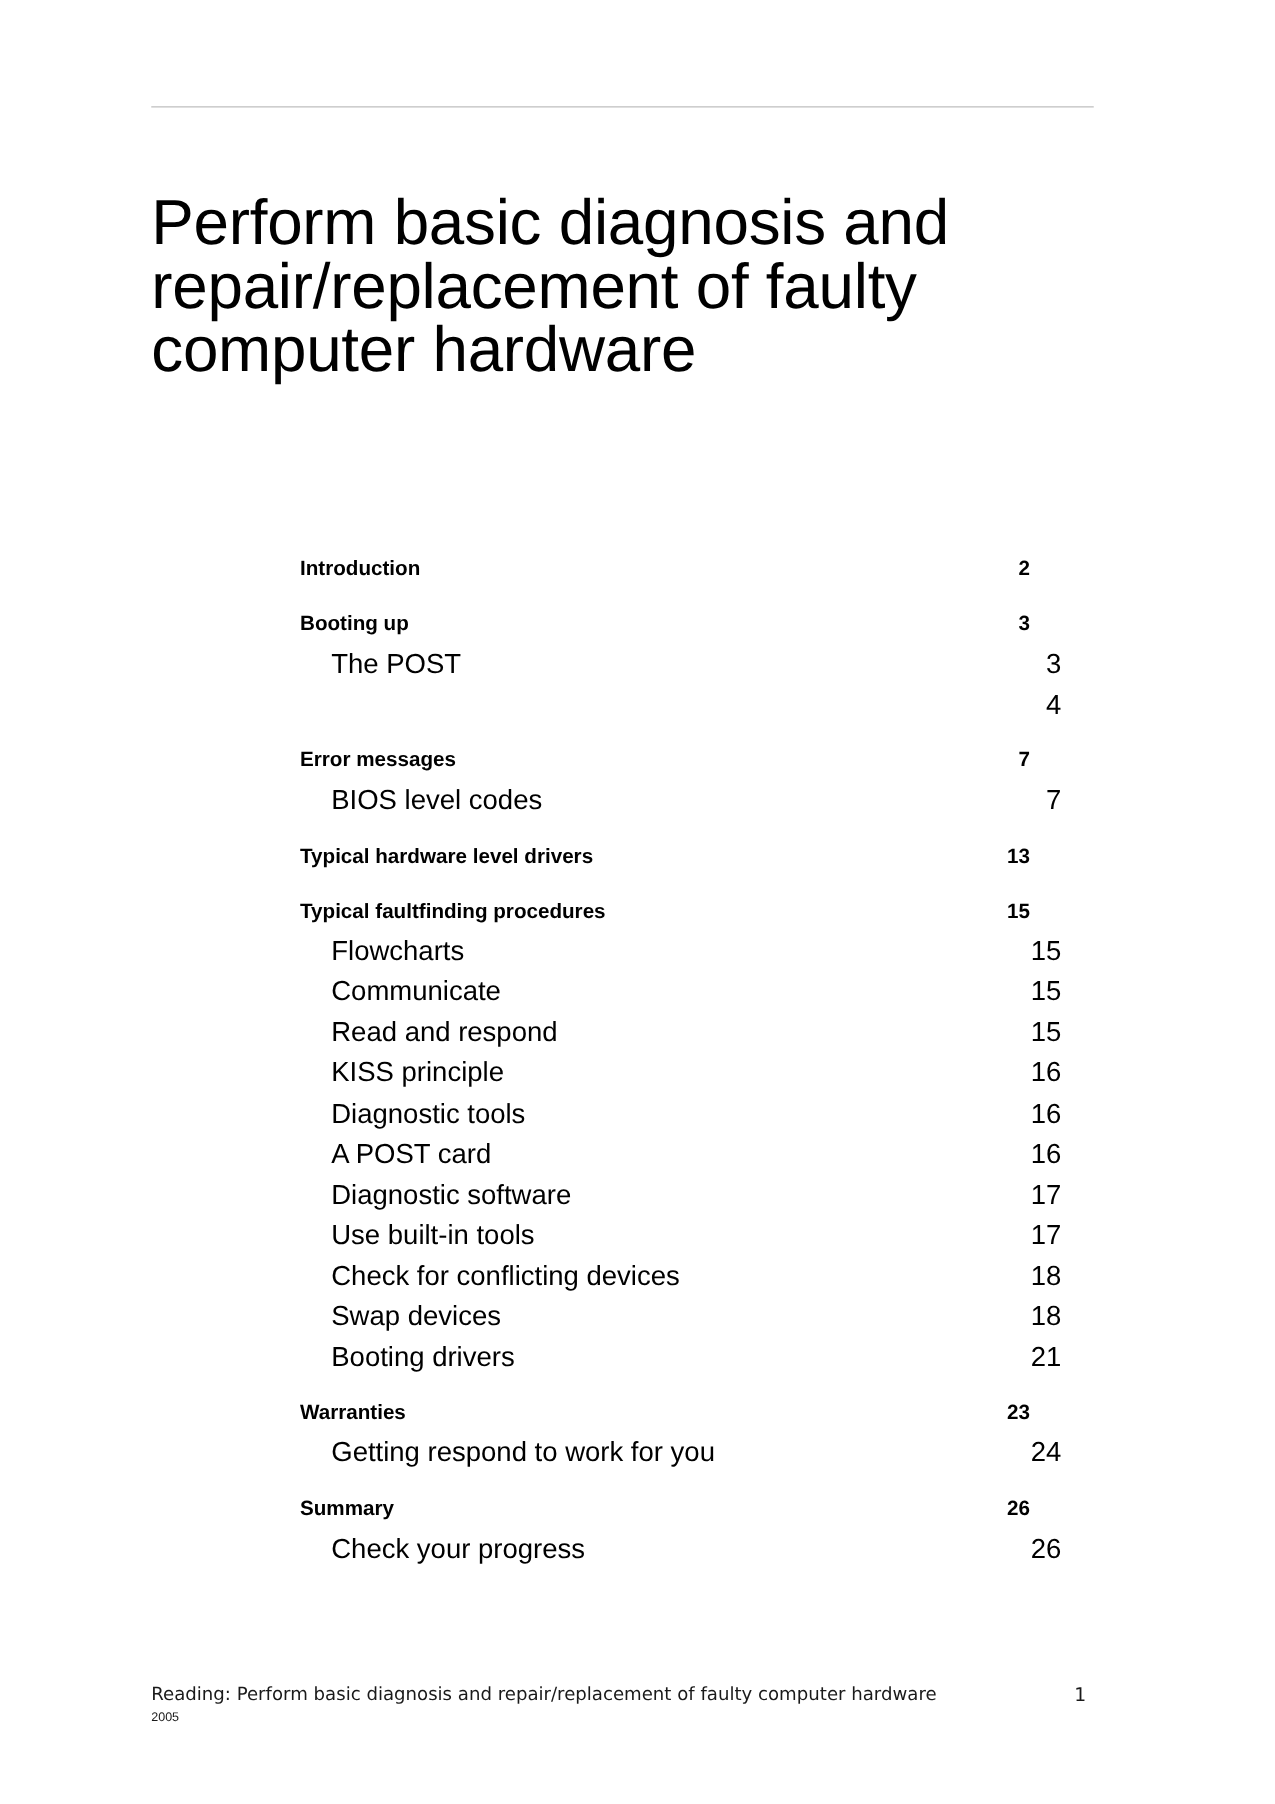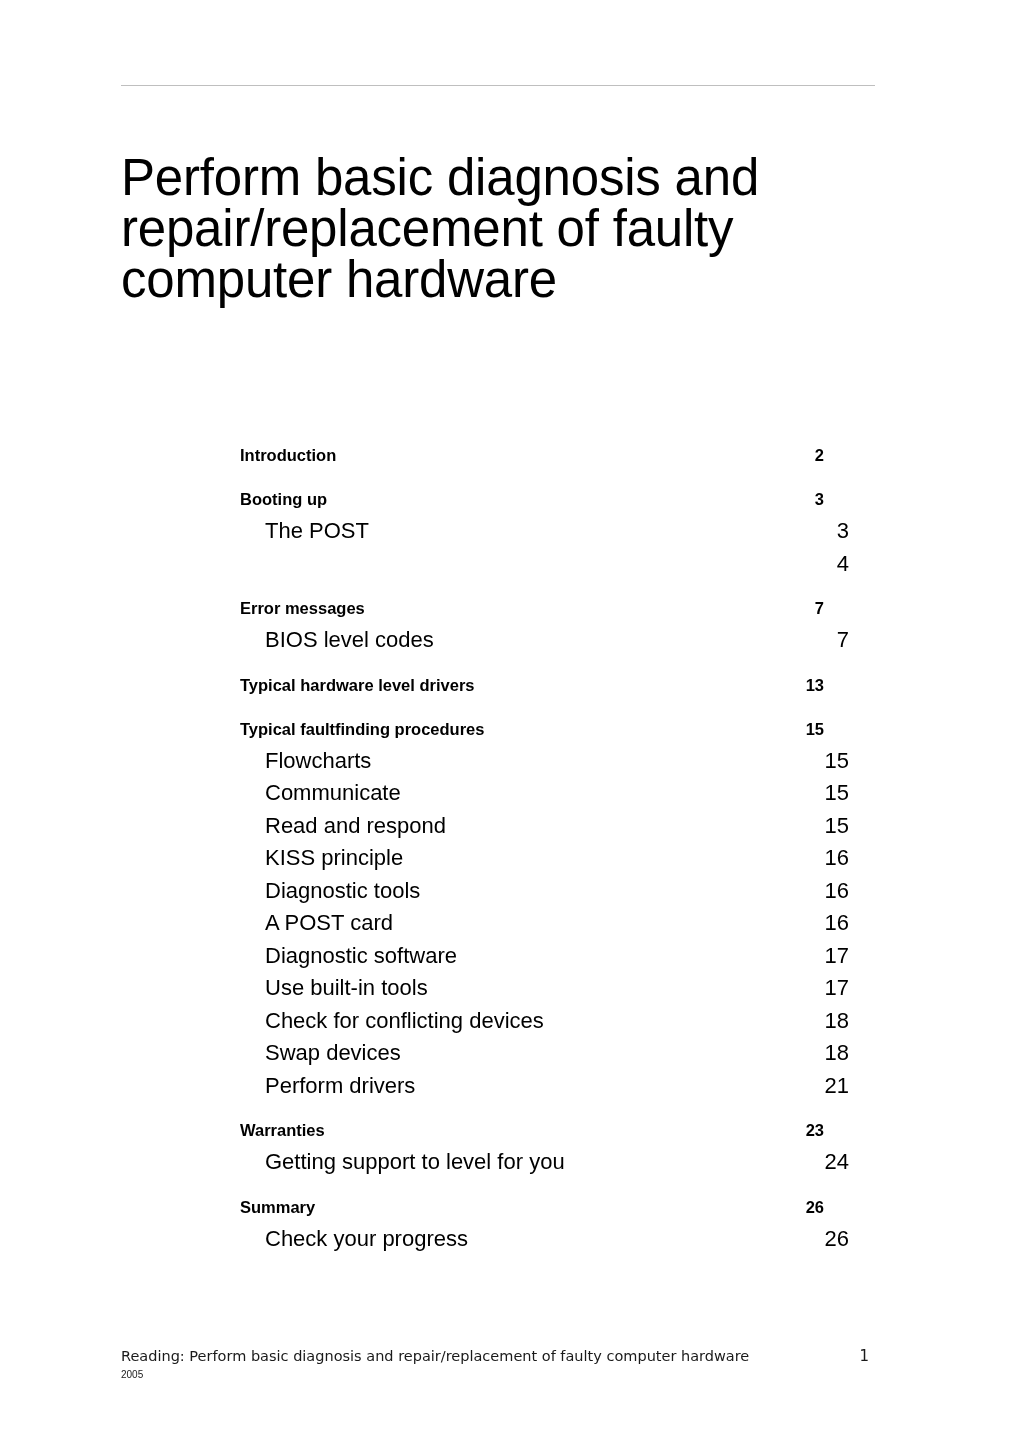--- a/index.html
+++ b/index.html
@@ -227,33 +227,33 @@
           <span class="label">Check for conflicting devices</span>
           <span class="filler"></span>
           <span class="pageno">18</span>
         </div>
         <div class="toc-row level-2">
           <span class="label">Swap devices</span>
           <span class="filler"></span>
           <span class="pageno">18</span>
         </div>
         <div class="toc-row level-2">
-          <span class="label">Perform drivers</span>
+          <span class="label">Booting drivers</span>
           <span class="filler"></span>
           <span class="pageno">21</span>
         </div>
       </div>
       <div class="toc-group">
         <div class="toc-row level-1">
           <span class="label">Warranties</span>
           <span class="filler"></span>
           <span class="pageno">23</span>
         </div>
         <div class="toc-row level-2">
-          <span class="label">Getting support to level for you</span>
+          <span class="label">Getting respond to work for you</span>
           <span class="filler"></span>
           <span class="pageno">24</span>
         </div>
       </div>
       <div class="toc-group">
         <div class="toc-row level-1">
           <span class="label">Summary</span>
           <span class="filler"></span>
           <span class="pageno">26</span>
         </div>

